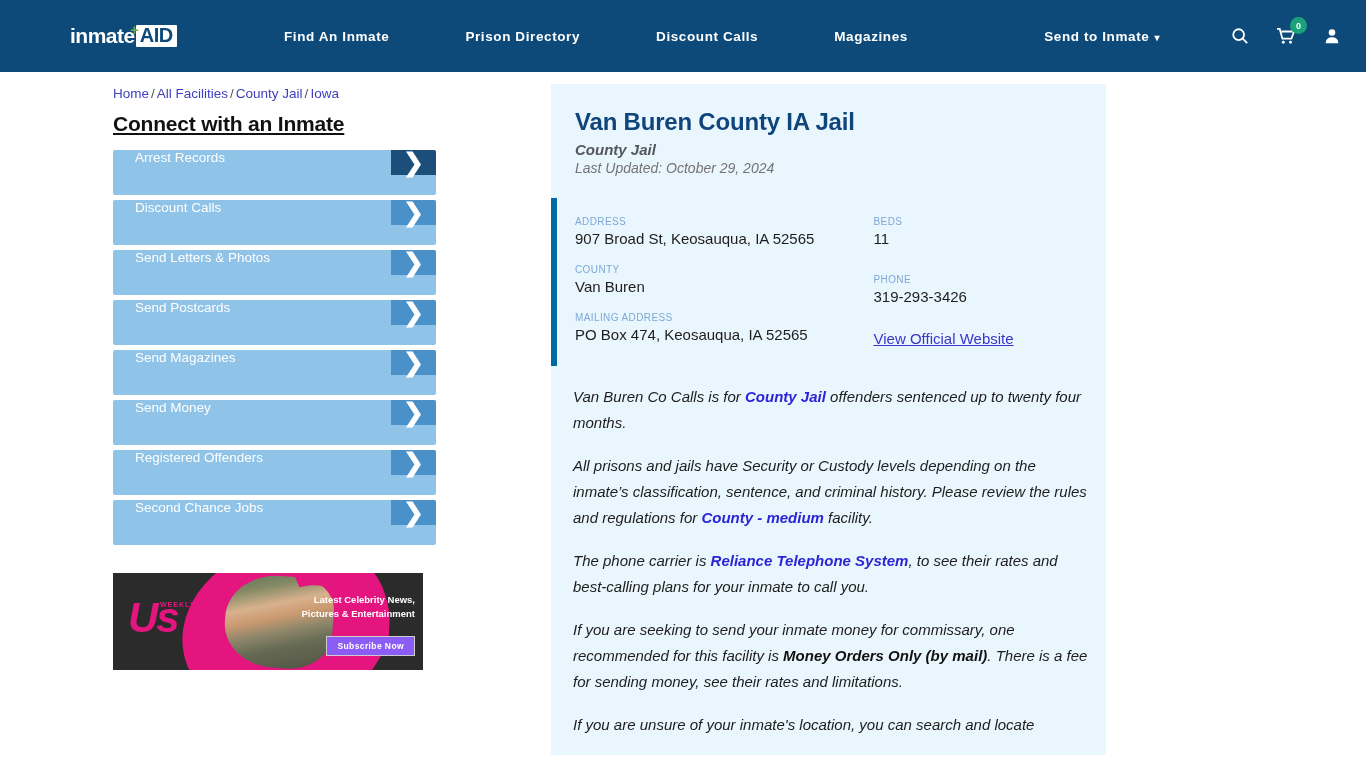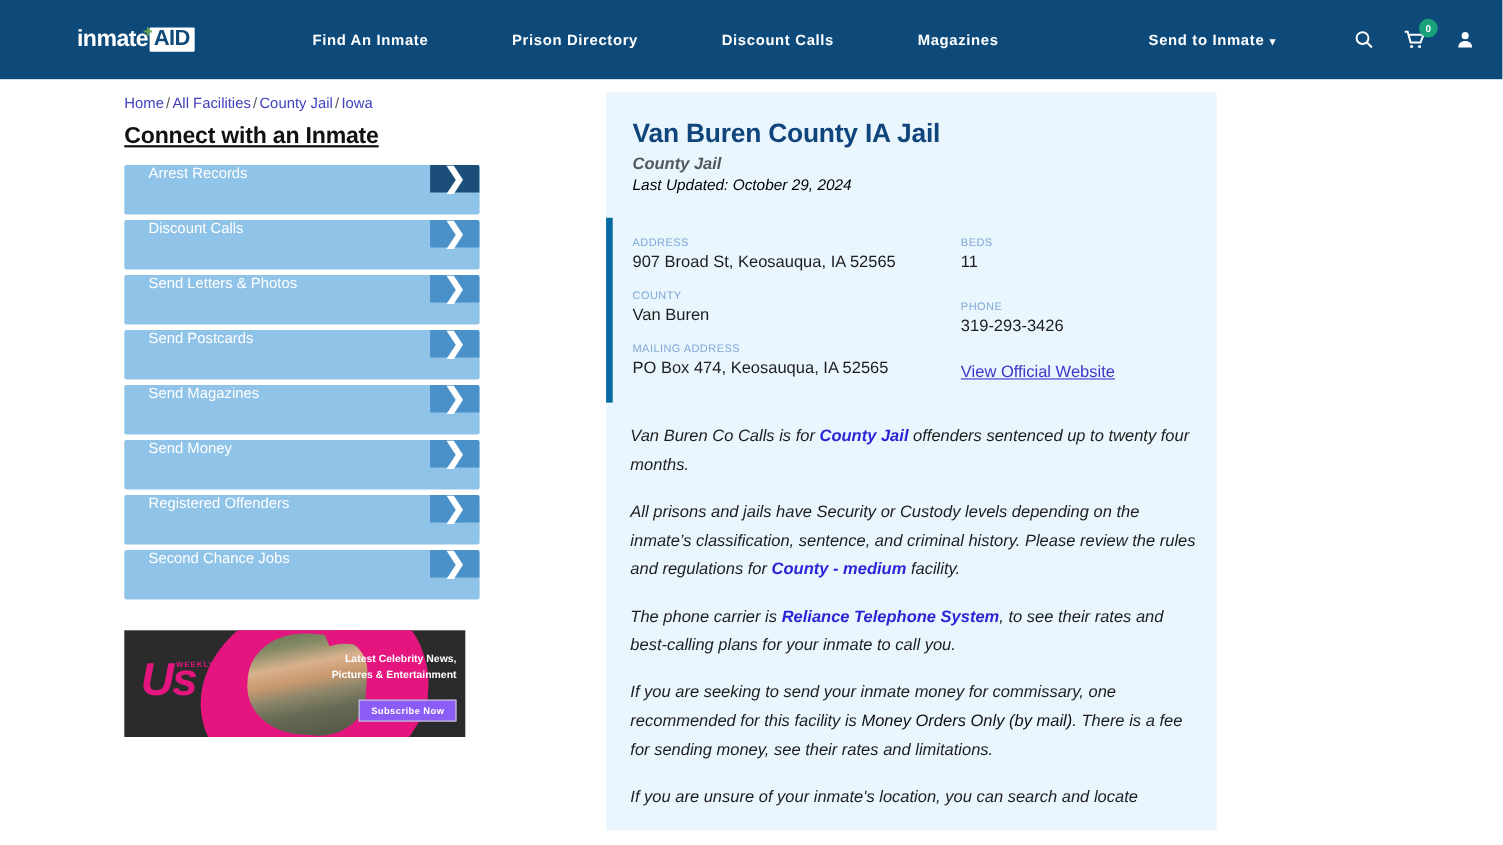--- a/index.html
+++ b/index.html
@@ -154,21 +154,21 @@
   }
   .card-head { padding: 24px 24px 14px 24px; }
   .card-title {
     font-size: 24px; font-weight: bold; color: #10457c;
     letter-spacing: -0.2px; margin-bottom: 5px;
   }
   .card-sub {
     font-size: 15px; font-weight: bold; font-style: italic;
     color: #53585c; margin-bottom: 2px;
   }
-  .card-updated { font-size: 14px; font-style: italic; color: #000000; }
+  .card-updated { font-size: 14px; font-style: italic; color: #737373; }
 
   .info-panel {
     display: flex; margin: 8px 0 0 0;
     border-left: 6px solid #0369a1; padding: 18px 0 18px 18px;
   }
   .info-col { width: 50%; }
   .info-col.right { padding-left: 33px; }
   .info-block { margin-bottom: 16px; }
   .info-block:last-child { margin-bottom: 0; }
   .info-label {
@@ -179,21 +179,21 @@
   .info-link {
     font-size: 15px; color: #3a36c8; text-decoration: underline; cursor: pointer;
   }
 
   .body-copy { padding: 18px 16px 0 22px; }
   .body-copy p {
     font-size: 15px; font-style: italic; color: #1d1d1d;
     line-height: 26px; margin-bottom: 17px;
   }
   .lnk { color: #2a25d6; font-weight: bold; cursor: pointer; }
-  .bld { font-weight: normal; color: #111111; margin-top: 32px; }
+  .bld { font-weight: bold; color: #111111; margin-top: 32px; }
 </style>
 </head>
 <body>
 
 <div class="navbar">
 
   <div class="logo">
     <span class="logo-word">inmate</span>
     <span class="logo-aid">AID</span>
     <span class="logo-plus">+</span>

